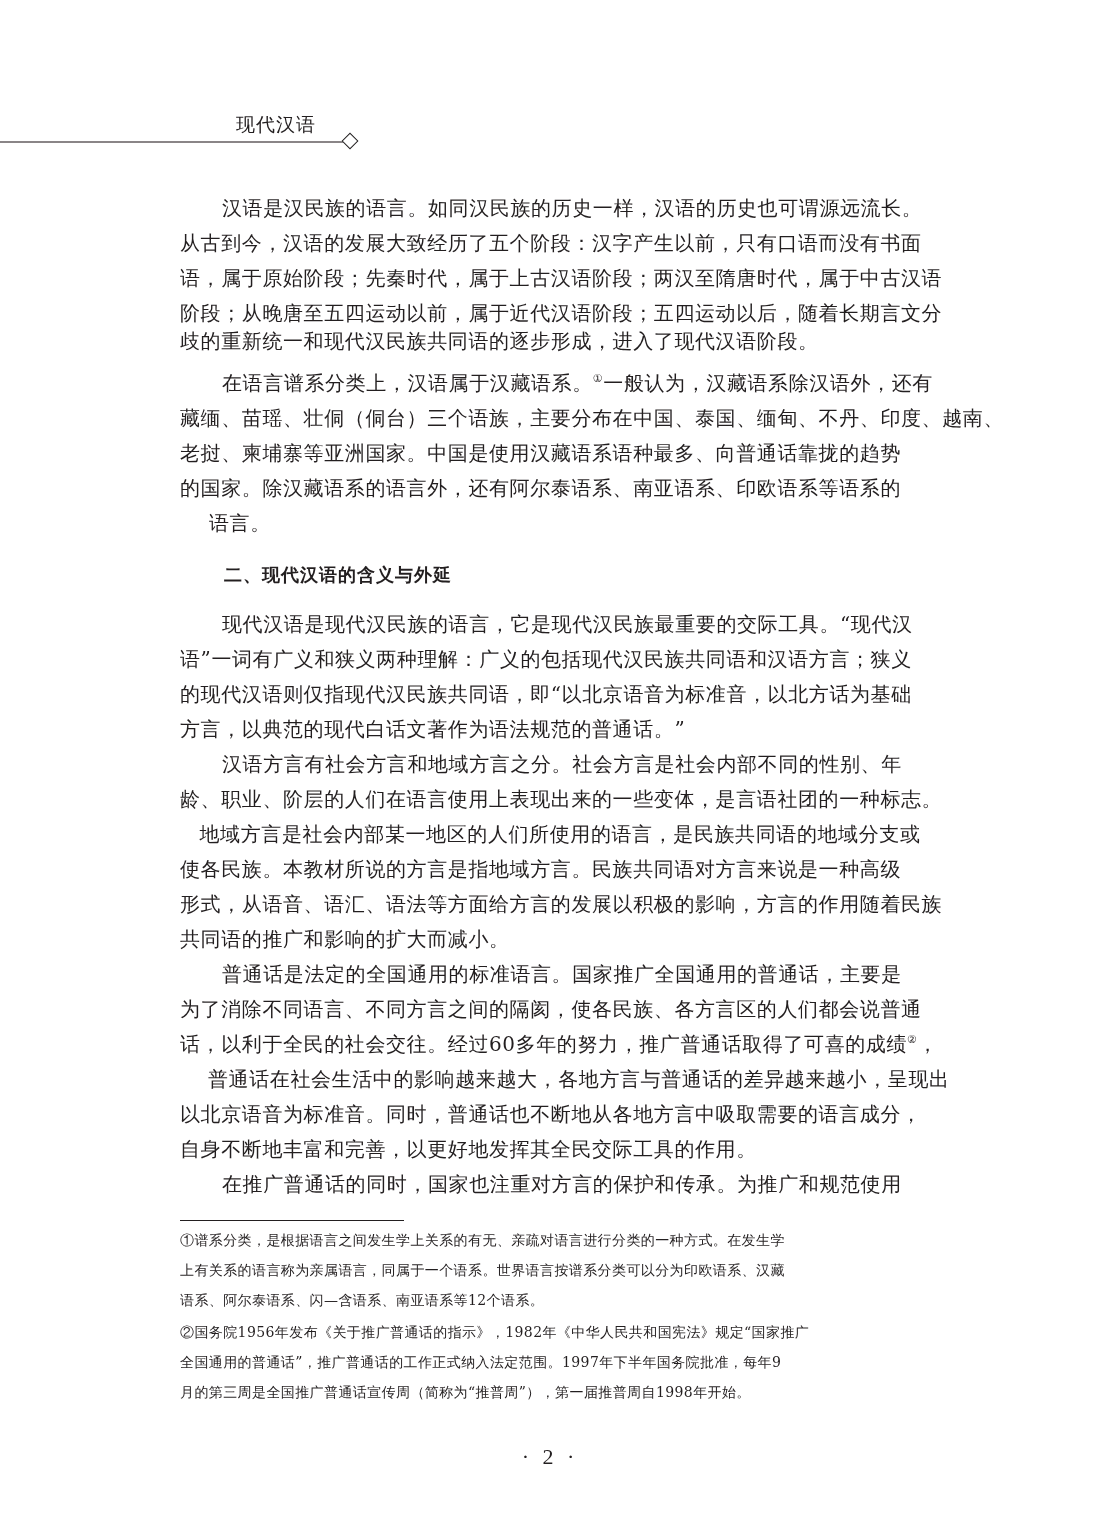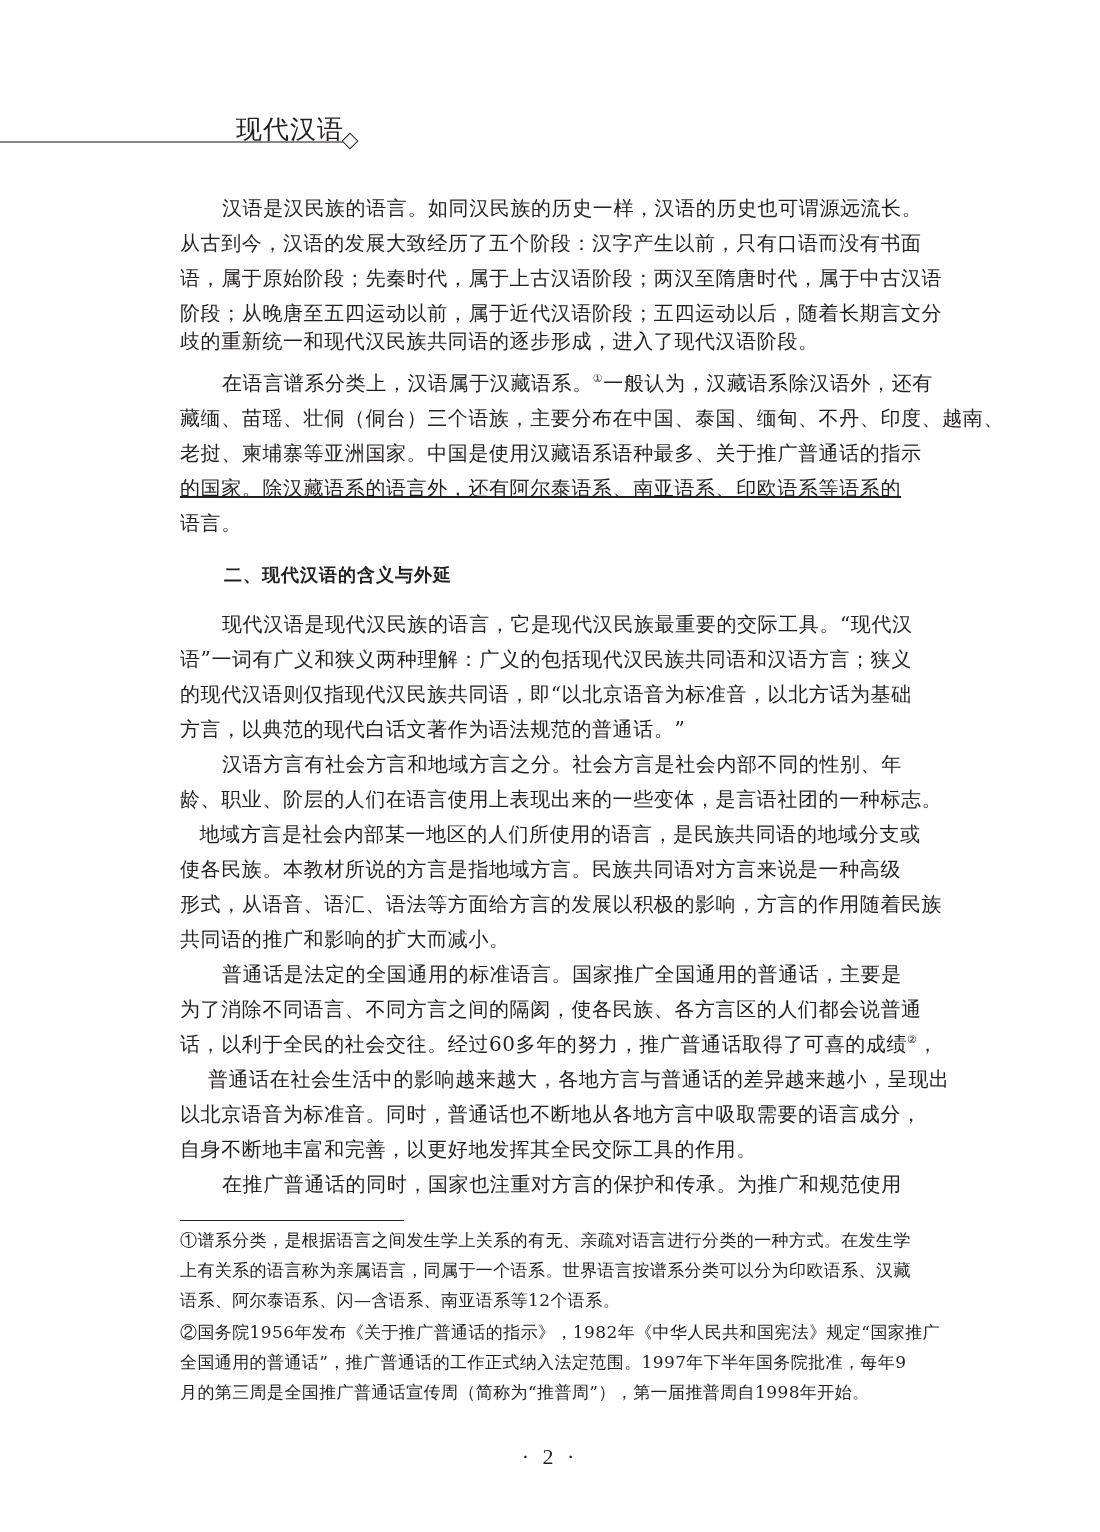--- a/index.html
+++ b/index.html
@@ -3,21 +3,21 @@
   <meta charset="utf-8">
   <style>
     html, body { margin: 0; padding: 0; background: #ffffff; }
     body {
       width: 1100px; height: 1532px; position: relative; overflow: hidden;
       font-family: "DejaVu Serif", "Liberation Serif", serif;
       color: #231f20;
     }
     .header-title {
       position: absolute; left: 236px; top: 112px;
-      font-size: 26px; letter-spacing: 1px; color: #231f20;
+      font-size: 19px; letter-spacing: 1px; color: #231f20;
       font-family: "DejaVu Serif", serif;
       text-align: right;
     }
     .header-rule {
       position: absolute; left: 0; top: 141px; width: 343px; height: 2px;
       background: #8a8587;
     }
     .header-diamond {
       position: absolute; left: 344px; top: 135px; width: 10px; height: 10px;
       border: 1.2px solid #231f20; background: #fff; transform: rotate(45deg);
@@ -32,21 +32,21 @@
       position: absolute; left: 224px; top: 563px;
       font-size: 18px; font-weight: bold; letter-spacing: 1px;
       font-family: "DejaVu Sans", sans-serif;
     }
     .footnote-rule {
       position: absolute; left: 180px; top: 1220px; width: 224px; height: 1px;
       background: #231f20;
     }
     .fn-line {
       position: absolute; left: 180px; width: 760px;
-      font-size: 17px; line-height: 20px; white-space: nowrap; letter-spacing: 0.4px;
+      font-size: 14px; line-height: 20px; white-space: nowrap; letter-spacing: 0.4px;
     }
     sup { font-size: 11px; vertical-align: super; line-height: 0; }
     .page-number {
       position: absolute; left: 0; width: 1100px; top: 1444px; text-align: center;
       font-size: 22px; font-family: "Liberation Serif", serif; letter-spacing: 4px;
     }
   </style>
 </head>
 <body>
 
@@ -58,23 +58,23 @@
   <div class="body-line indent" style="top:196px;">汉语是汉民族的语言。如同汉民族的历史一样，汉语的历史也可谓源远流长。</div>
   <div class="body-line" style="top:231px;">从古到今，汉语的发展大致经历了五个阶段：汉字产生以前，只有口语而没有书面</div>
   <div class="body-line" style="top:266px;">语，属于原始阶段；先秦时代，属于上古汉语阶段；两汉至隋唐时代，属于中古汉语</div>
   <div class="body-line" style="top:301px;">阶段；从晚唐至五四运动以前，属于近代汉语阶段；五四运动以后，随着长期言文分</div>
   <div class="body-line" style="top:329px;">歧的重新统一和现代汉民族共同语的逐步形成，进入了现代汉语阶段。</div>
 </div>
 
 <div>
   <div class="body-line indent" style="top:371px;"><span>在语言谱系分类上，汉语属于汉藏语系。</span><sup>①</sup><span>一般认为，汉藏语系除汉语外，还有</span></div>
   <div class="body-line" style="top:406px;">藏缅、苗瑶、壮侗（侗台）三个语族，主要分布在中国、泰国、缅甸、不丹、印度、越南、</div>
-  <div class="body-line" style="top:441px;">老挝、柬埔寨等亚洲国家。中国是使用汉藏语系语种最多、关于推广普通话的指示</div>
-  <div class="body-line" style="top:476px;text-decoration:underline;">的国家。除汉藏语系的语言外，还有阿尔泰语系、南亚语系、印欧语系等语系的</div>
-  <div class="body-line" style="top:511px;">语言。</div>
+  <div class="body-line" style="top:441px;">老挝、柬埔寨等亚洲国家。中国是使用汉藏语系语种最多、向普通话靠拢的趋势</div>
+  <div class="body-line" style="top:476px;">的国家。除汉藏语系的语言外，还有阿尔泰语系、南亚语系、印欧语系等语系的</div>
+  <div class="body-line" style="top:511px;margin-left:29px;">语言。</div>
 </div>
 
 <div class="section-heading">二、现代汉语的含义与外延</div>
 
 <div>
   <div class="body-line indent" style="top:612px;">现代汉语是现代汉民族的语言，它是现代汉民族最重要的交际工具。“现代汉</div>
   <div class="body-line" style="top:647px;">语”一词有广义和狭义两种理解：广义的包括现代汉民族共同语和汉语方言；狭义</div>
   <div class="body-line" style="top:682px;">的现代汉语则仅指现代汉民族共同语，即“以北京语音为标准音，以北方话为基础</div>
   <div class="body-line" style="top:717px;">方言，以典范的现代白话文著作为语法规范的普通话。”</div>
 </div>

